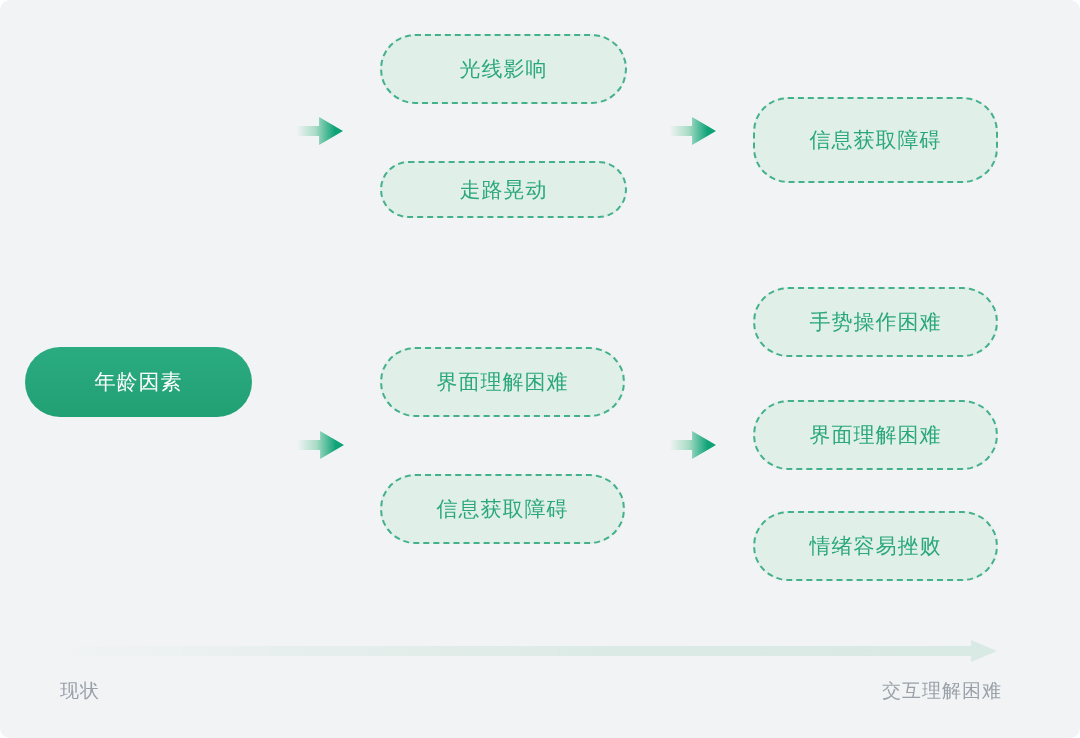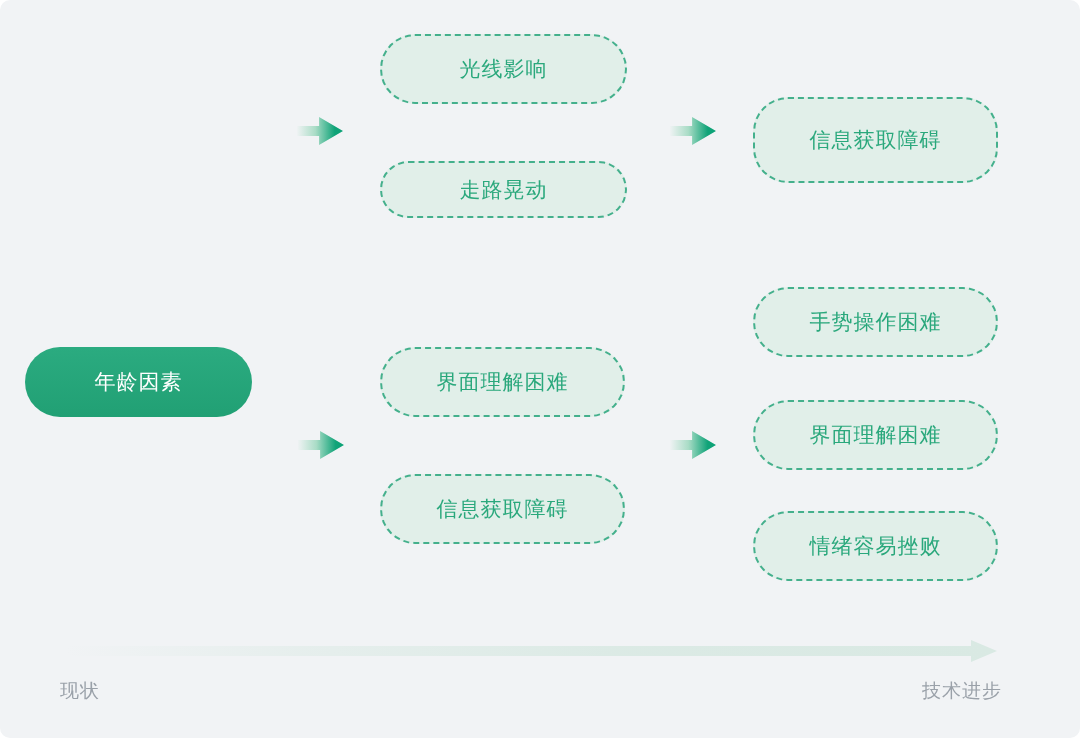--- a/index.html
+++ b/index.html
@@ -95,15 +95,15 @@
   <div class="pill dashed" id="effect-emotion">情绪容易挫败</div>
   <div class="pill dashed" id="effect-interface">界面理解困难</div>
 
   <div class="flow-arrow" id="arrow-1"></div>
   <div class="flow-arrow" id="arrow-2"></div>
   <div class="flow-arrow" id="arrow-3"></div>
   <div class="flow-arrow" id="arrow-4"></div>
 
   <div class="axis-arrow"></div>
   <div class="axis-label left">现状</div>
-  <div class="axis-label right">技术进步</div>
+  <div class="axis-label right">交互理解困难</div>
 
 </div>
 
 </body></html>

